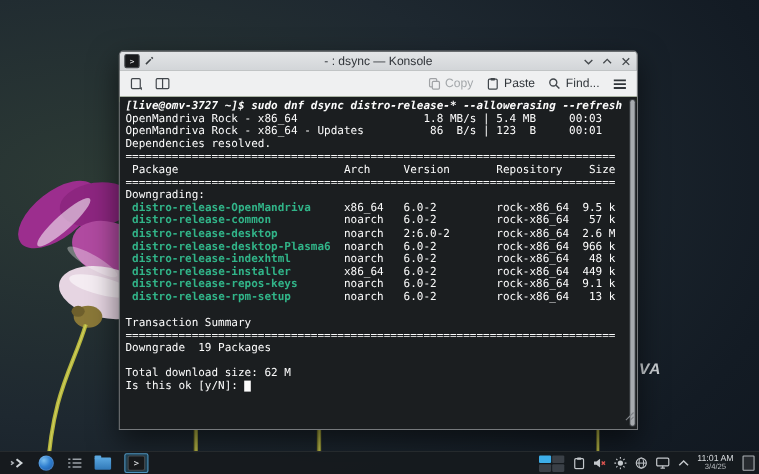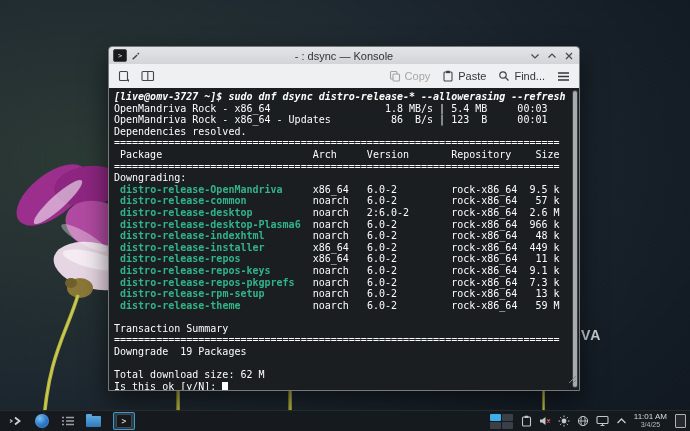--- a/index.html
+++ b/index.html
@@ -10,21 +10,21 @@
       radial-gradient(900px 520px at 12% 38%, #2c3a35 0%, #1e2830 42%, #131b24 72%, #0e141c 100%);
   }
   
   .flower-svg{position:absolute;left:0;top:140px;width:140px;height:291px;z-index:1;}
   .stem{position:absolute;width:4px;z-index:1;background:linear-gradient(to right,#5e5e1e,#c6c651 55%,#7a7a28);}
   #stem-a{left:176px;top:383px;height:29px;}
   #stem-b{left:288px;top:386px;height:26px;}
   #stem-c{left:542px;top:389px;height:23px;width:3px;}
   .watermark{
     position:absolute;left:581px;top:327px;z-index:1;color:#dfe3e6;
-    font-size:14px;font-weight:bold;letter-spacing:1px;opacity:.9;
+    font-size:14px;font-weight:bold;font-style:italic;letter-spacing:1px;opacity:.9;
   }
   
   .window{
     position:absolute;left:108px;top:46px;width:472px;height:345px;z-index:2;
     border:1px solid #76797c;border-radius:4px 4px 0 0;box-sizing:border-box;
     box-shadow:0 10px 26px rgba(0,0,0,.55);background:#1b1e20;
   }
   .titlebar{
     position:absolute;left:0;top:0;right:0;height:17px;
     background:linear-gradient(#e3e5e7,#d2d5d8);
@@ -210,25 +210,22 @@
       <div class="tl"><span>==========================================================================</span></div>
       <div class="tl"><span> Package                         Arch     Version       Repository    Size</span></div>
       <div class="tl"><span>==========================================================================</span></div>
       <div class="tl"><span>Downgrading:</span></div>
       <div class="tl"><span> </span><span class="g">distro-release-OpenMandriva</span><span>     x86_64   6.0-2         rock-x86_64  9.5 k</span></div>
       <div class="tl"><span> </span><span class="g">distro-release-common</span><span>           noarch   6.0-2         rock-x86_64   57 k</span></div>
       <div class="tl"><span> </span><span class="g">distro-release-desktop</span><span>          noarch   2:6.0-2       rock-x86_64  2.6 M</span></div>
       <div class="tl"><span> </span><span class="g">distro-release-desktop-Plasma6</span><span>  noarch   6.0-2         rock-x86_64  966 k</span></div>
       <div class="tl"><span> </span><span class="g">distro-release-indexhtml</span><span>        noarch   6.0-2         rock-x86_64   48 k</span></div>
       <div class="tl"><span> </span><span class="g">distro-release-installer</span><span>        x86_64   6.0-2         rock-x86_64  449 k</span></div>
-      <div class="tl"><span> </span><span class="g">distro-release-repos</span><span>            x86_64   6.0-2         rock-x86_64   11 k</span></div>
       <div class="tl"><span> </span><span class="g">distro-release-repos-keys</span><span>       noarch   6.0-2         rock-x86_64  9.1 k</span></div>
-      <div class="tl"><span> </span><span class="g">distro-release-repos-pkgprefs</span><span>   noarch   6.0-2         rock-x86_64  7.3 k</span></div>
       <div class="tl"><span> </span><span class="g">distro-release-rpm-setup</span><span>        noarch   6.0-2         rock-x86_64   13 k</span></div>
-      <div class="tl"><span> </span><span class="g">distro-release-theme</span><span>            noarch   6.0-2         rock-x86_64   59 M</span></div>
       <div class="tl"><span> </span></div>
       <div class="tl"><span>Transaction Summary</span></div>
       <div class="tl"><span>==========================================================================</span></div>
       <div class="tl"><span>Downgrade  19 Packages</span></div>
       <div class="tl"><span> </span></div>
       <div class="tl"><span>Total download size: 62 M</span></div>
       <div class="tl"><span>Is this ok [y/N]: </span><span class="cursor"></span></div>
     </div>
   <div class="scrollbar">
     <div class="scroll-thumb"></div>

